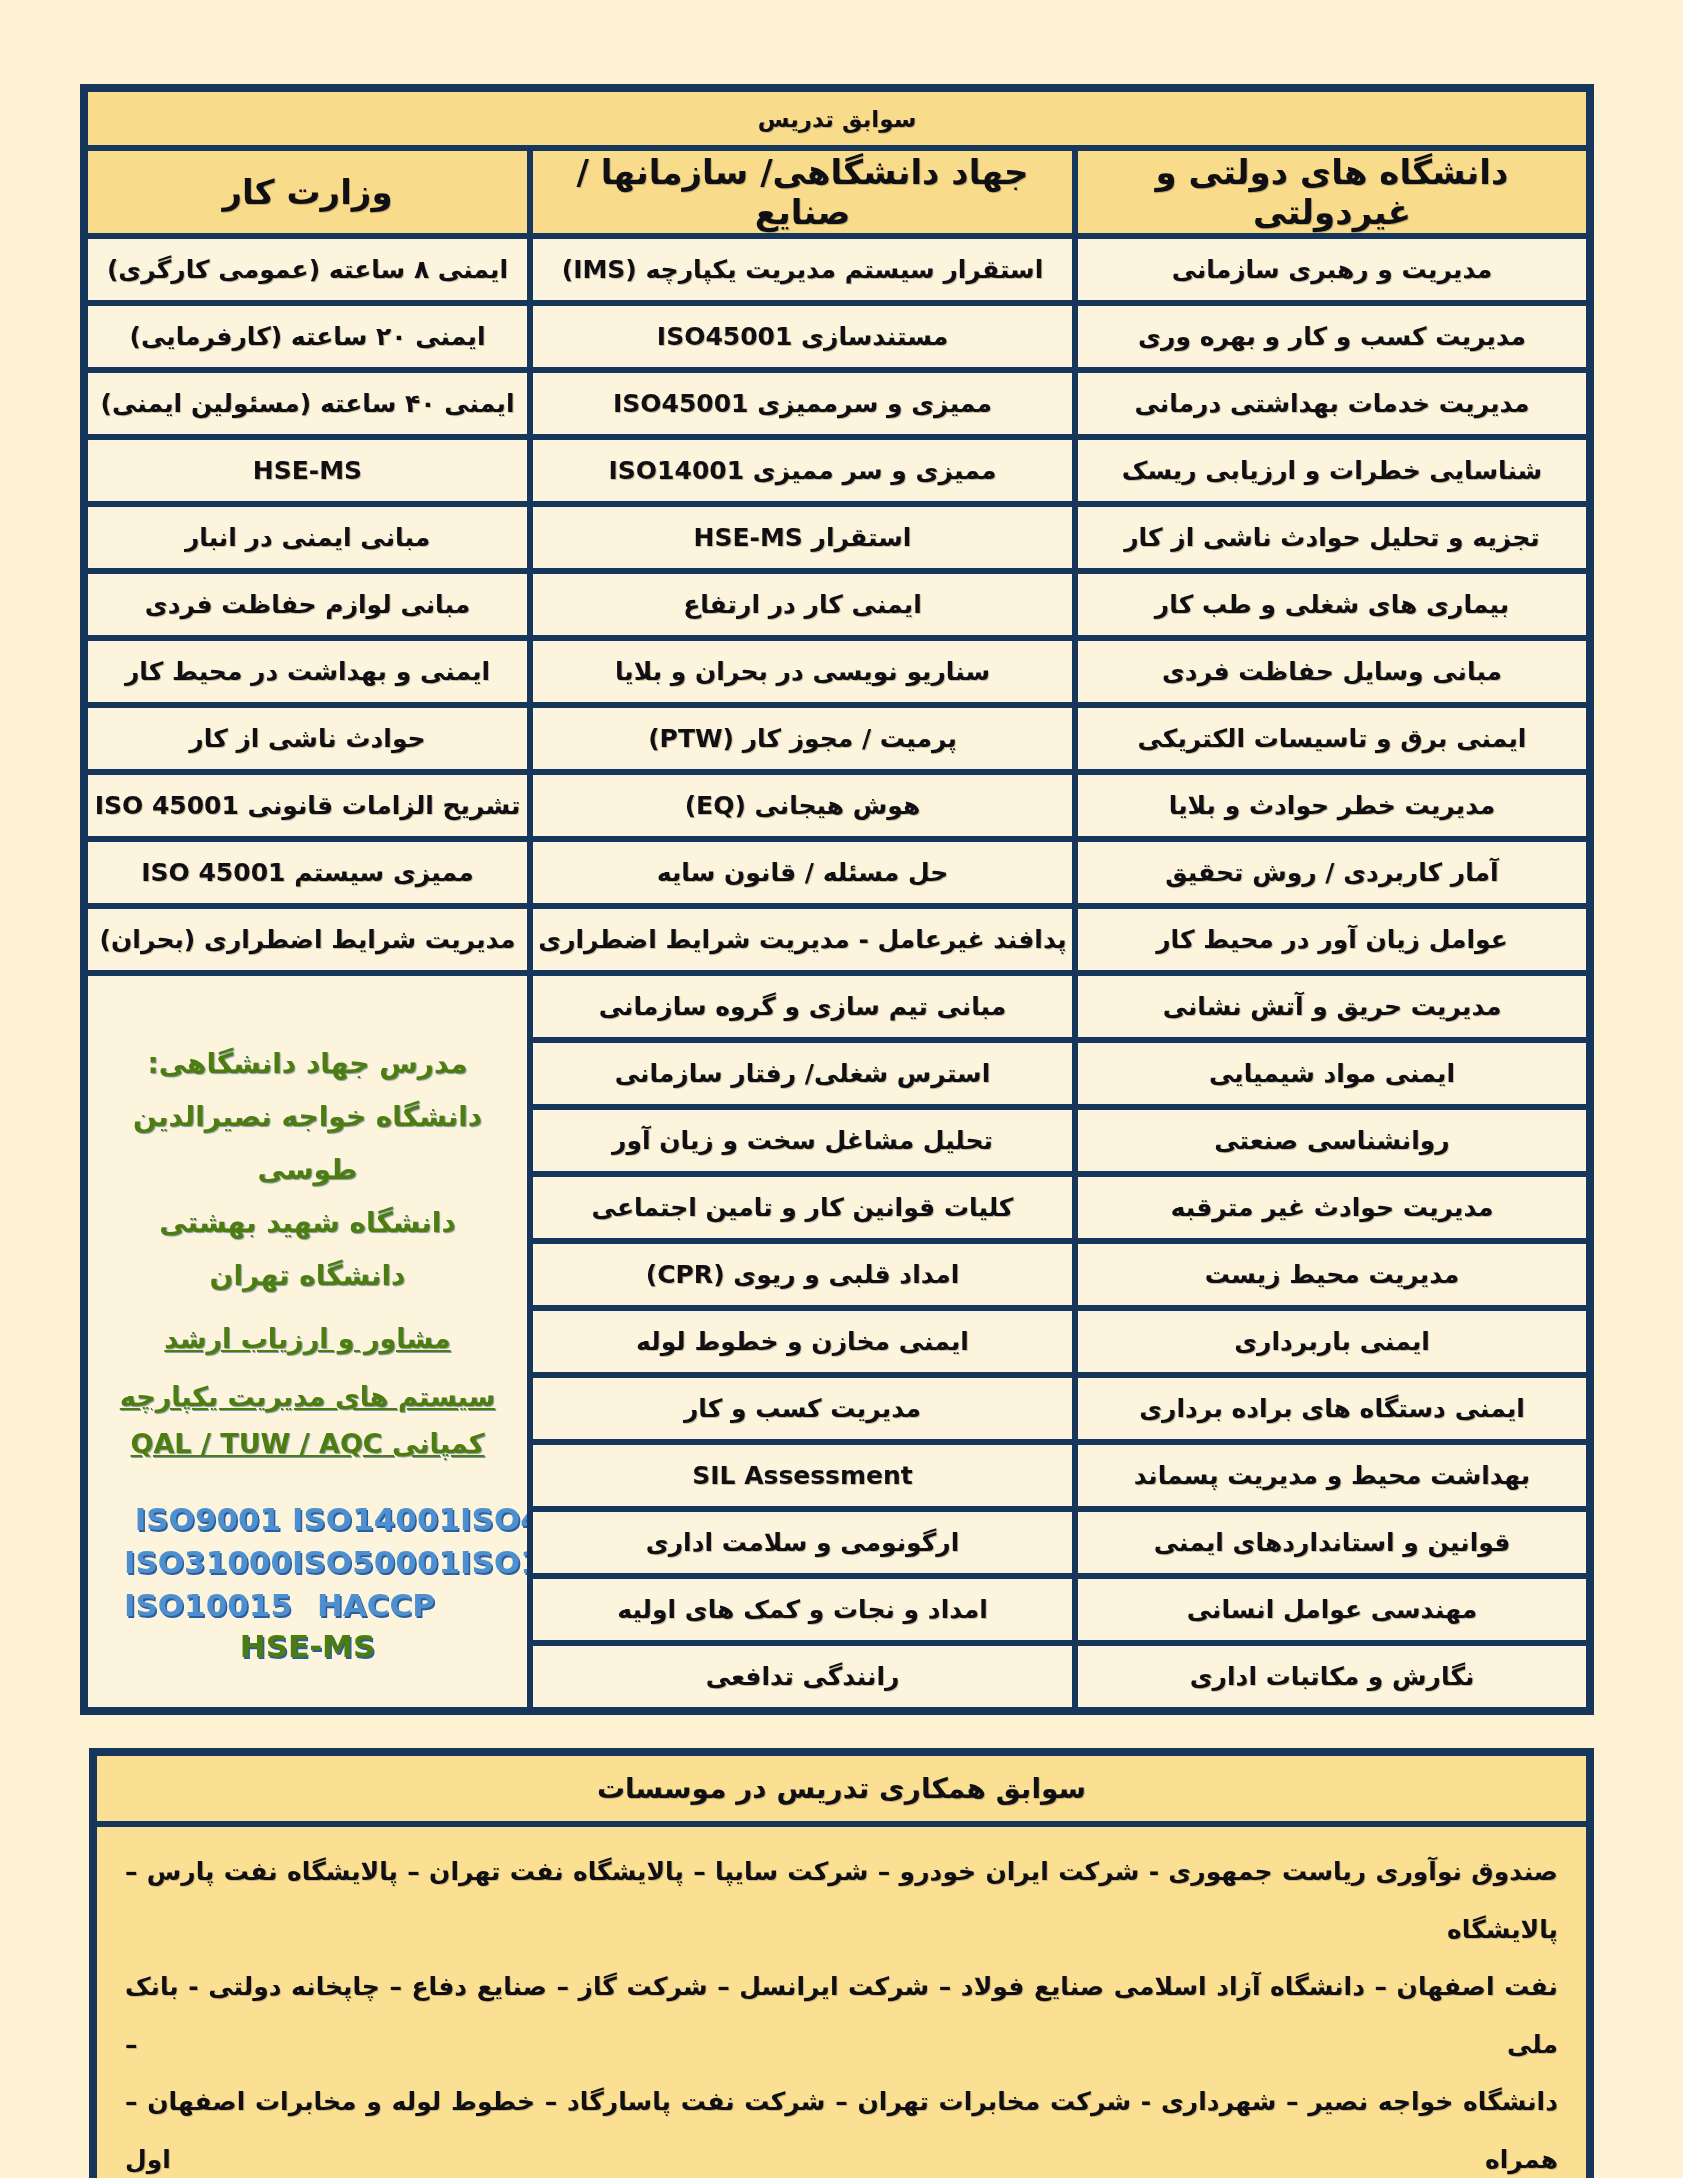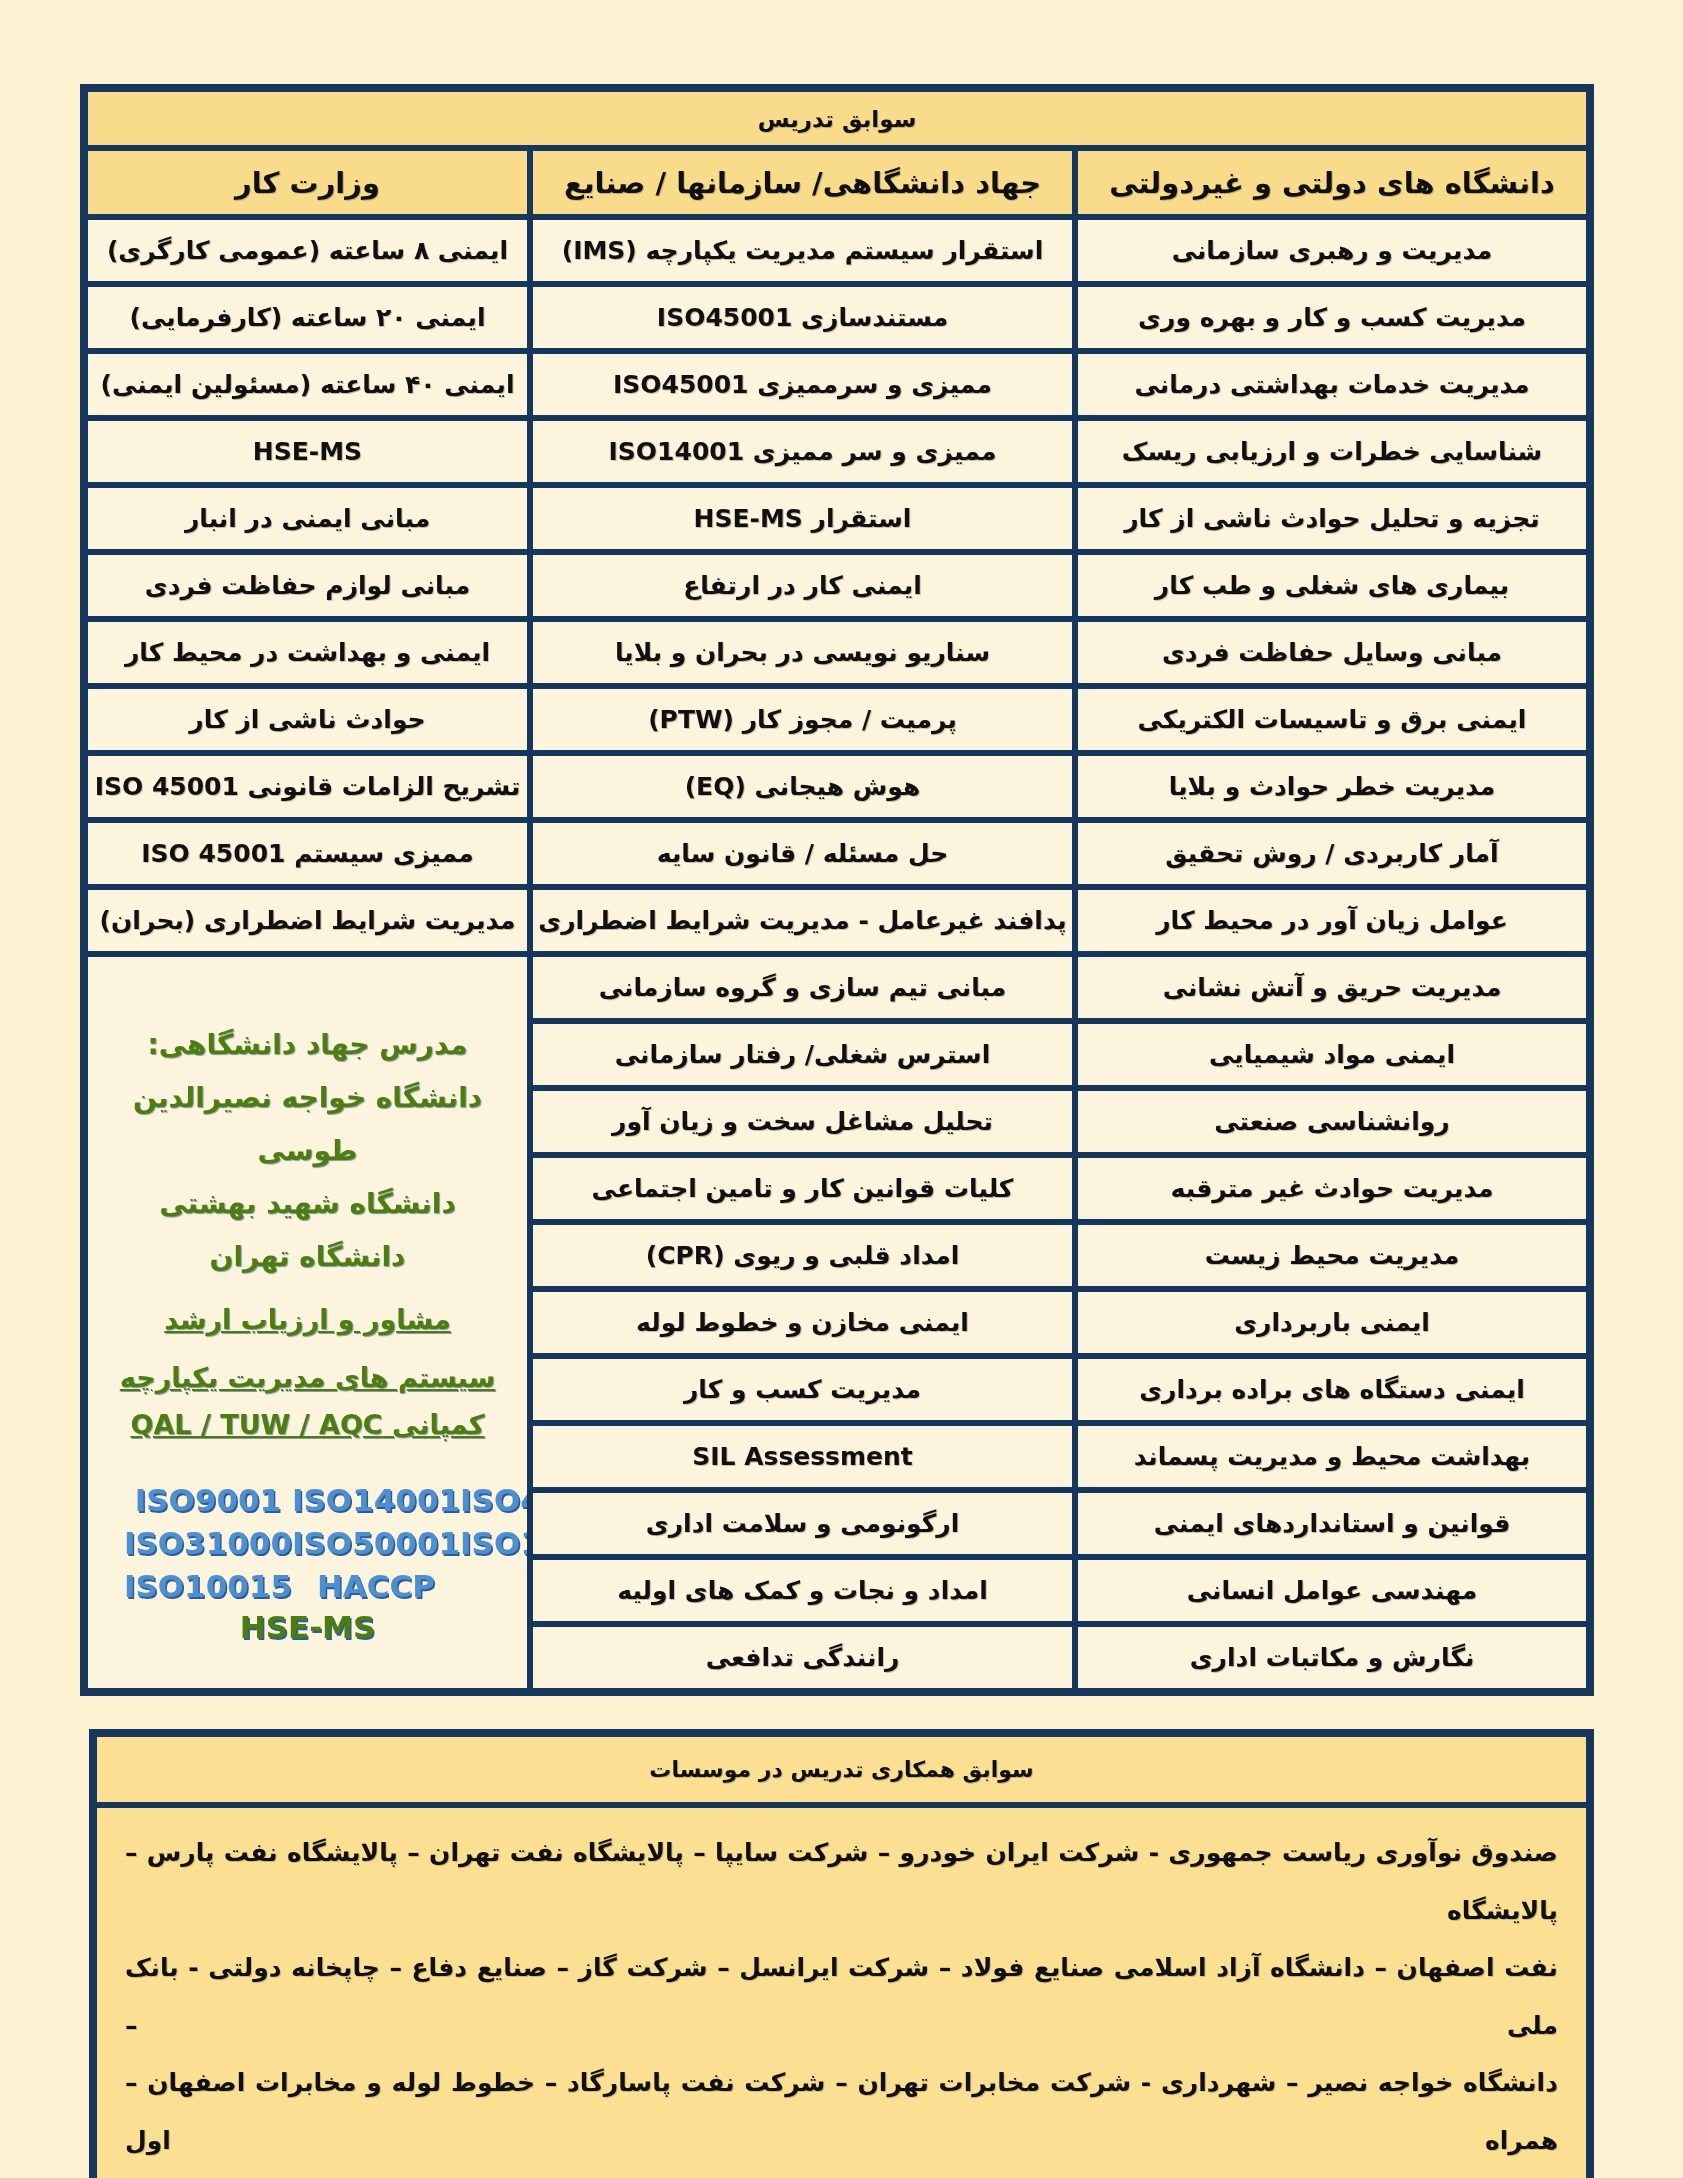--- a/index.html
+++ b/index.html
@@ -14,21 +14,21 @@
   table{border-collapse:collapse;width:1505px;table-layout:fixed;}
   .t1,.t3{border:8px solid #16365C;}
   .t1 td,.t3 td{
     border:6px solid #16365C;
     text-align:center;vertical-align:middle;
     font-weight:bold;
     text-shadow:1px 1px 0 rgba(110,90,50,0.35);
     overflow:hidden;
   }
   .title-row td{height:51px;background:#F9DB8C;font-size:23px;}
-  .head-row td{height:61px;background:#F9DB8C;font-size:29px;}
+  .head-row td{height:61px;background:#F9DB8C;font-size:34px;}
   .t1 .data-row td{height:59px;background:#FCF4DC;font-size:25px;}
   .panel{
     background:#FCF4DC;vertical-align:top;
     padding:18px 6px 0 6px;
   }
   .blue{color:#4d7c0f;font-weight:bold;text-shadow:1px 1px 1px rgba(36,77,130,0.55);}
   .blk1{font-size:28px;line-height:1.9;text-align:center;}
   .blk2{font-size:27px;line-height:1.75;text-align:center;margin-top:12px;text-decoration:underline;}
   .iso-grid{
     direction:ltr;display:grid;grid-template-columns:1fr 1fr 1fr;
@@ -39,21 +39,21 @@
     text-shadow:1.5px 1.5px 0 #2B5C9B;text-align:center;
   }
   .iso-last{font-size:31px;text-align:center;margin-top:5px;text-shadow:1.5px 1.5px 0 #2B5C9B;}
   .gap1{height:33px;}
   .t2{
     border:8px solid #16365C;background:#FBDF92;width:1489px;
   }
   .t2-title{
     border-bottom:6px solid #16365C;
     height:65px;line-height:65px;text-align:center;
-    font-size:22px;font-weight:bold;
+    font-size:28px;font-weight:bold;
     text-shadow:1px 1px 0 rgba(110,90,50,0.35);
   }
   .t2-body{padding:16px 28px 18px 28px;}
   .t2-line{
     font-size:25px;font-weight:bold;line-height:2.3;
     text-align:justify;text-align-last:justify;
     text-shadow:1px 1px 0 rgba(110,90,50,0.3);
   }
   .t2-line.last{text-align-last:right;}
 </style>

